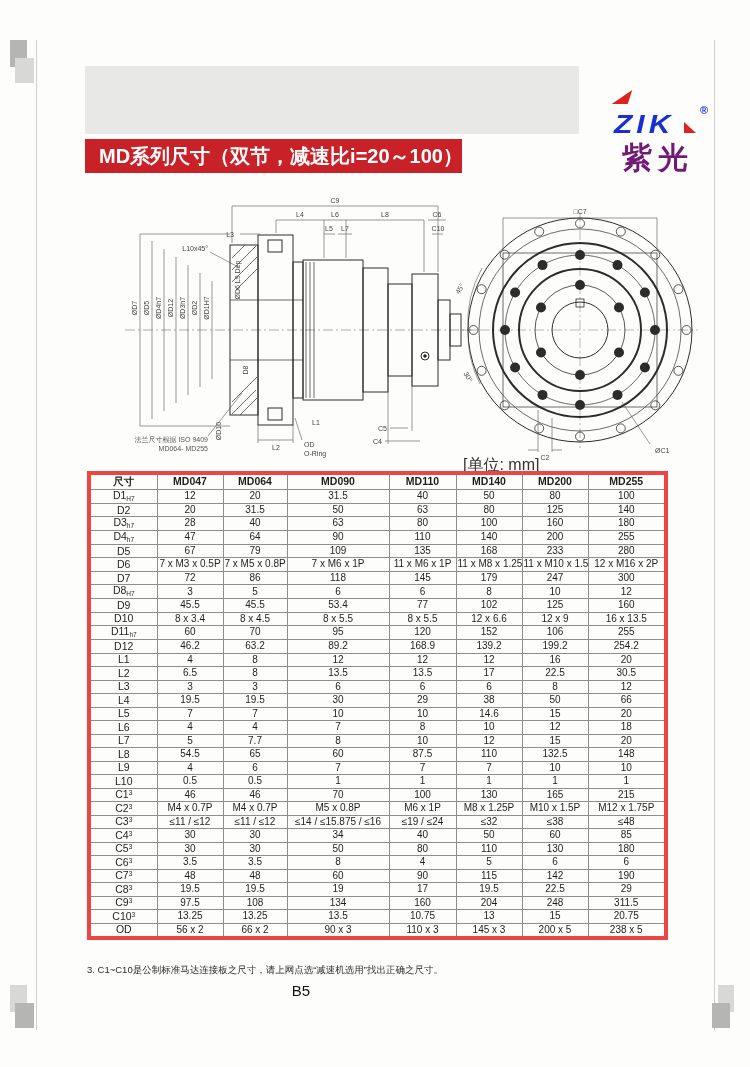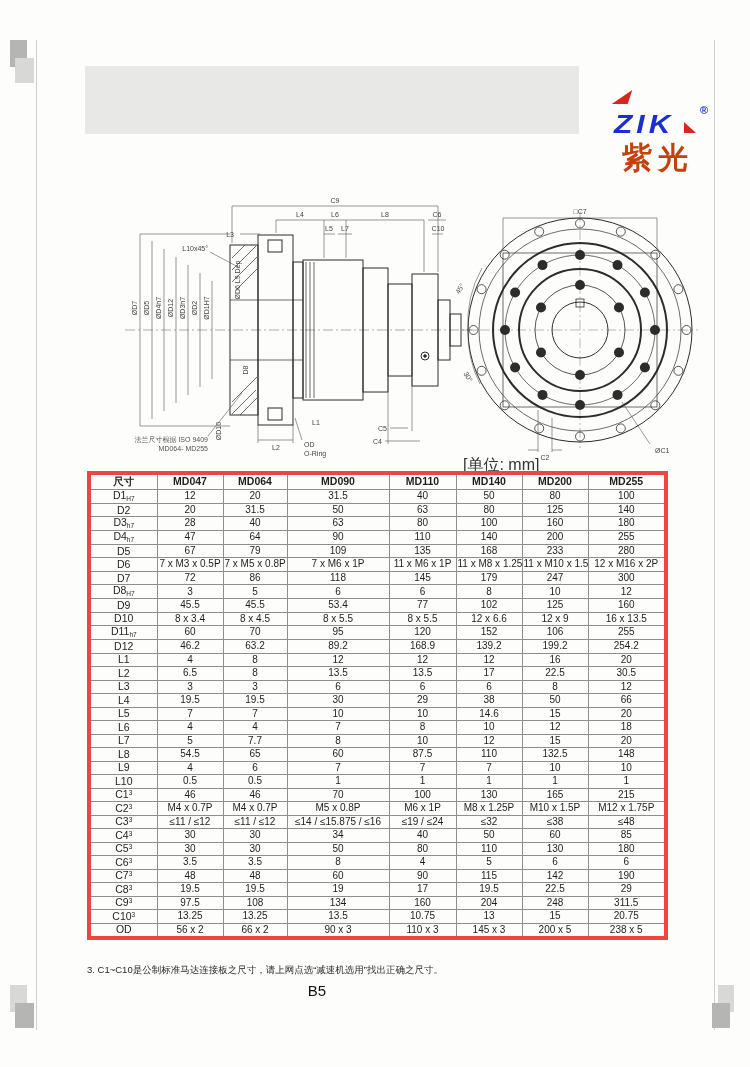--- a/index.html
+++ b/index.html
@@ -13,21 +13,21 @@
   .header-band{position:absolute;left:85px;top:66px;width:494px;height:68px;background:#e8e8e6;}
   .logo{position:absolute;left:600px;top:60px;width:120px;height:120px;}
   .logo-rhg{position:absolute;left:24px;top:2px;font-size:40px;font-weight:bold;letter-spacing:2px;color:#131313;}
   .logo-rhg-wedge{position:absolute;left:14px;top:30px;width:0;height:0;
       border-left:16px solid transparent;border-bottom:14px solid #d9251d;transform:skewX(-18deg);}
   .logo-zik{position:absolute;left:14px;top:47px;font-size:30px;font-weight:bold;font-style:italic;
       color:#1b2fd0;letter-spacing:4px;transform:scaleY(0.85);}
   .logo-zik-accent{position:absolute;left:84px;top:62px;width:0;height:0;
       border-top:11px solid transparent;border-left:12px solid #d9251d;}
   .logo-reg{position:absolute;left:100px;top:44px;font-size:11px;color:#1b2fd0;font-weight:bold;}
-  .logo-zg{position:absolute;left:22px;top:78px;font-size:30px;font-weight:bold;color:#c2410c;letter-spacing:6px;}
+  .logo-zg{position:absolute;left:22px;top:78px;font-size:30px;font-weight:bold;color:#701a75;letter-spacing:6px;}
   
   .title-banner{position:absolute;left:85px;top:139px;width:377px;height:34px;background:#c92128;
       display:flex;align-items:center;}
   .title-banner span{color:#fff;font-size:20px;font-weight:bold;padding-left:14px;letter-spacing:0px;white-space:nowrap;}
   
   .drawing{position:absolute;left:90px;top:188px;width:620px;height:278px;}
   .drawing svg{width:100%;height:100%;}
   .dimtext{font-size:7px;fill:#444;}
   .dimtext-cn{font-size:7px;fill:#555;}
   
@@ -37,21 +37,21 @@
   table{border-collapse:collapse;table-layout:fixed;width:577px;border:4px solid #ef4444;}
   th,td{border:1px solid #8e8e8e;font-size:10px;padding:0 1px;height:12.5px;
         text-align:center;vertical-align:middle;line-height:1.05;color:#1e1e1e;
         overflow:hidden;white-space:nowrap;}
   th{font-weight:bold;font-size:10.5px;height:14px;}
   td.lbl{font-size:10.5px;}
   sub{font-size:6.5px;vertical-align:-2px;}
   sup{font-size:6.5px;vertical-align:3px;}
   
   .footnote{position:absolute;left:87px;top:964px;font-size:9.5px;color:#2a2a2a;}
-  .page-number{position:absolute;left:0;top:982px;width:602px;text-align:center;font-size:15px;color:#111;padding-left:16px;}
+  .page-number{position:absolute;left:0;top:982px;width:602px;text-align:center;font-size:15px;color:#111;}
 </style>
 </head>
 <body>
 
 <div class="page">
 
   <div class="edge-line" style="left:36px;top:40px;width:1px;height:990px;"></div>
   <div class="edge-line" style="left:714px;top:40px;width:1px;height:990px;"></div>
   <div class="corner-mark" style="left:10px;top:40px;width:17px;height:27px;"></div>
   <div class="corner-mark light" style="left:15px;top:58px;width:19px;height:25px;"></div>
@@ -62,20 +62,23 @@
 
   <div class="header-band"></div>
   <div class="logo">
     <div class="logo-rhg-wedge"></div>
     <div class="logo-zik">ZIK</div>
     <div class="logo-zik-accent"></div>
     <div class="logo-reg">®</div>
     <div class="logo-zg">紫光</div>
   </div>
 
+  <div class="title-banner">
+    <span>MD系列尺寸（双节，减速比i=20～100）</span>
+  </div>
 
   <div class="drawing">
   <svg viewBox="0 0 620 278">
     <g stroke="#2c2c2c" stroke-width="1" fill="none">
 
       <line x1="35" y1="142" x2="385" y2="142" stroke="#777" stroke-width="0.6" stroke-dasharray="10 3 2 3"></line>
 
       <rect x="140" y="57" width="28" height="170"></rect>
       <rect x="168" y="47" width="35" height="190"></rect>
       <rect x="178" y="52" width="14" height="12"></rect>

